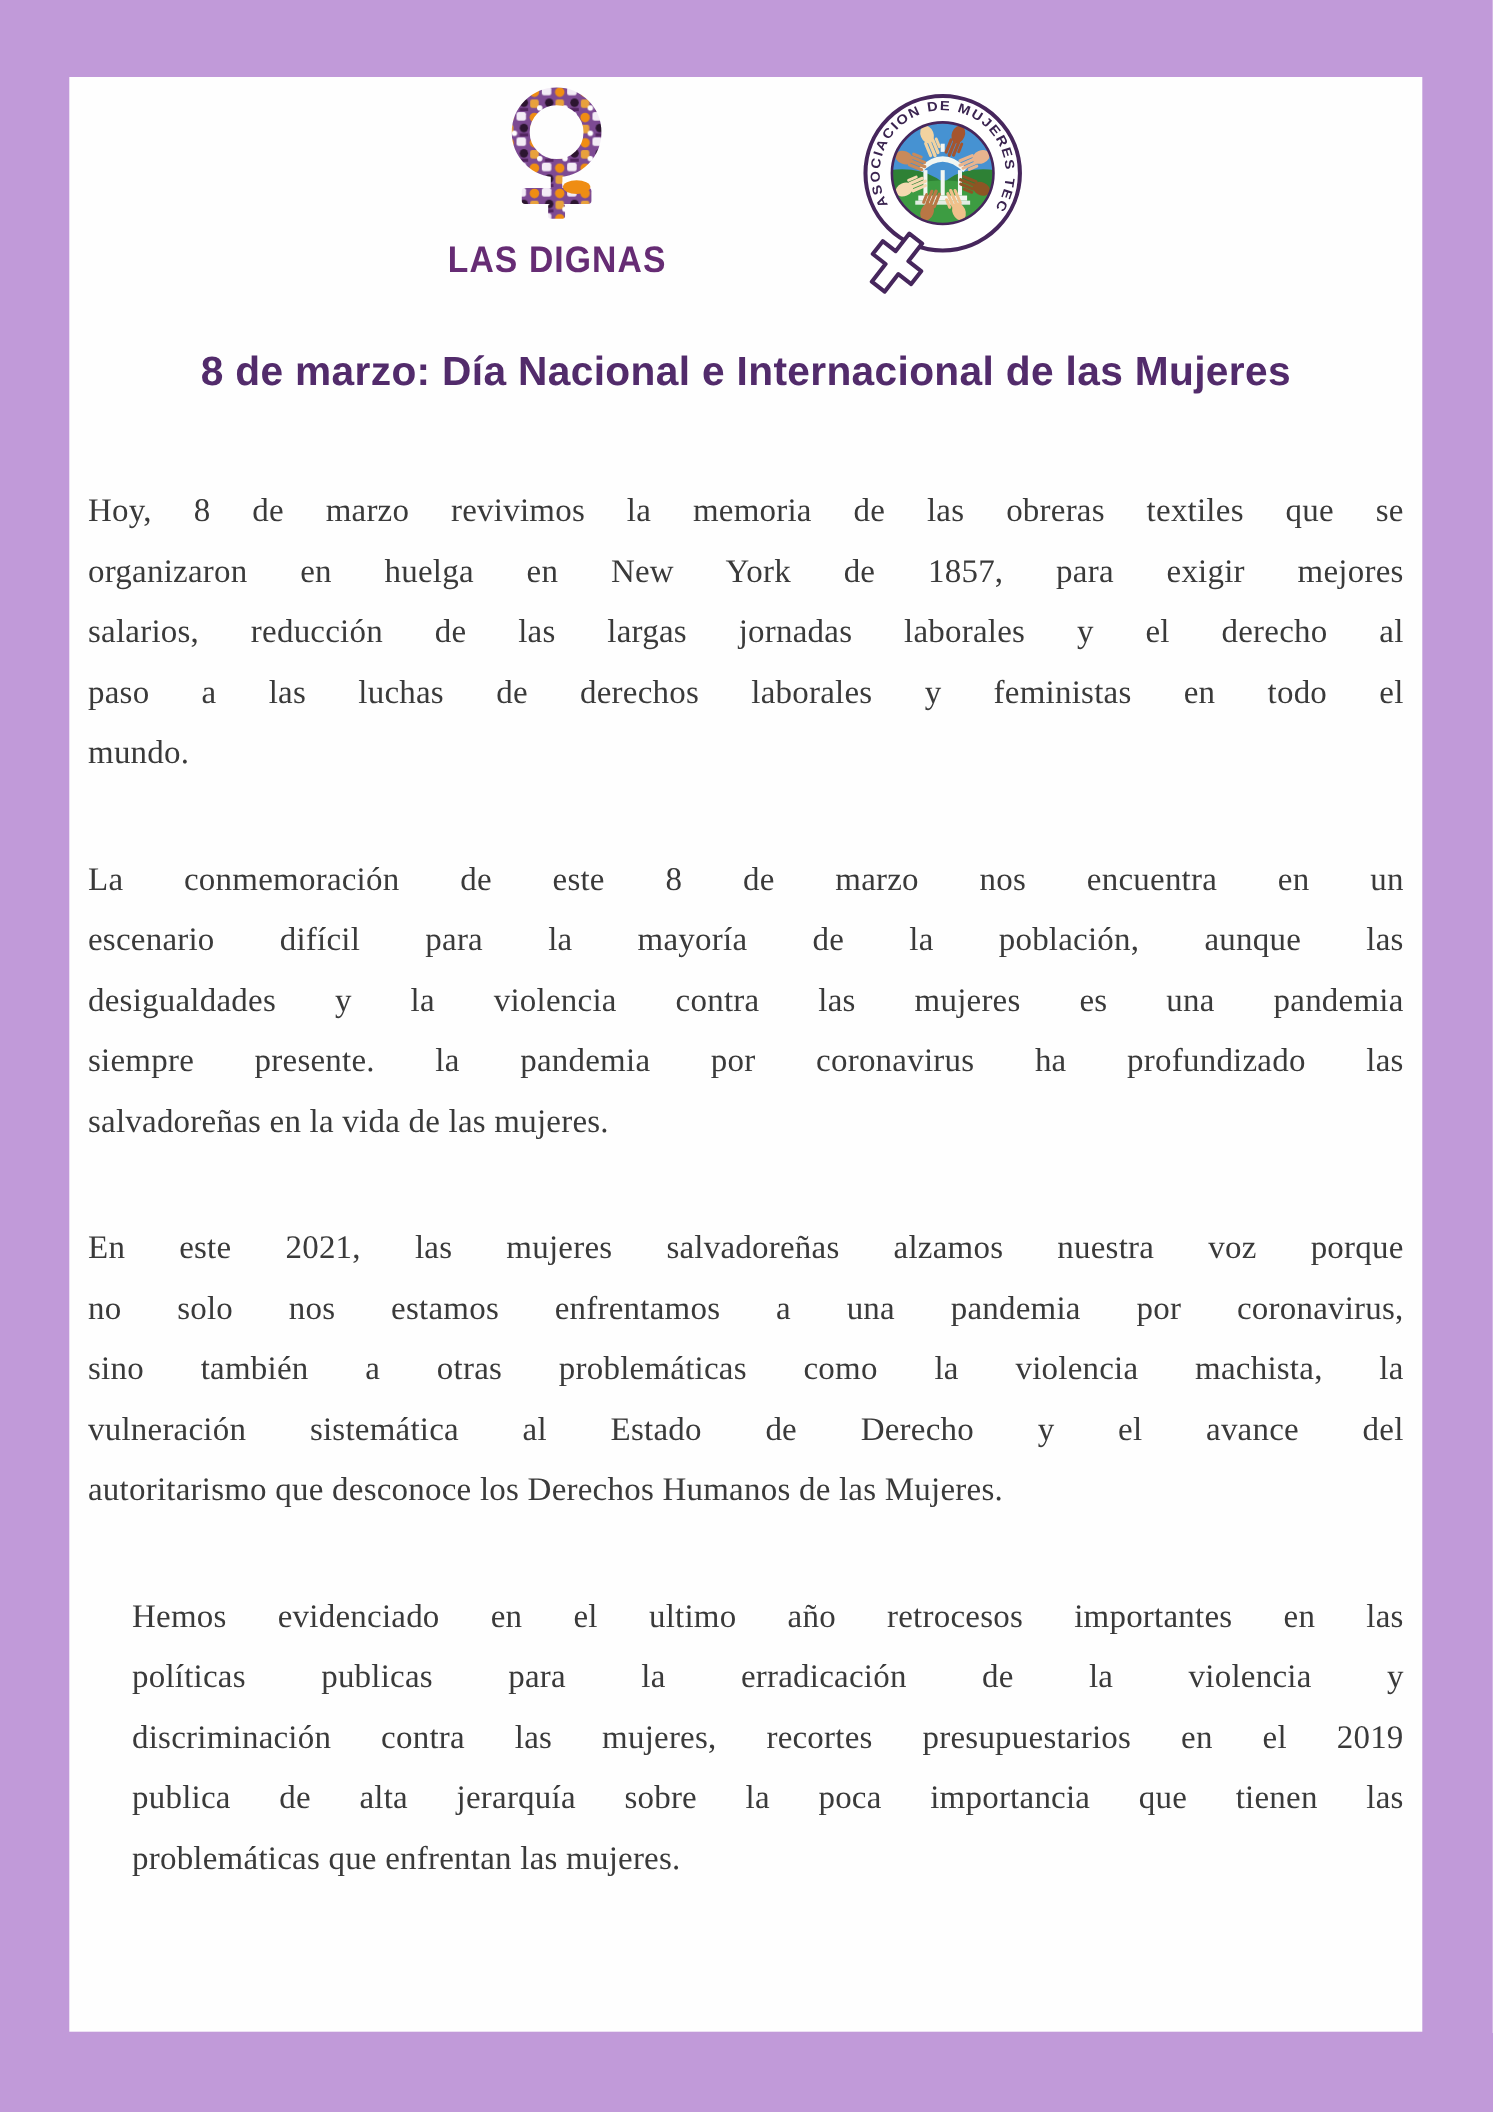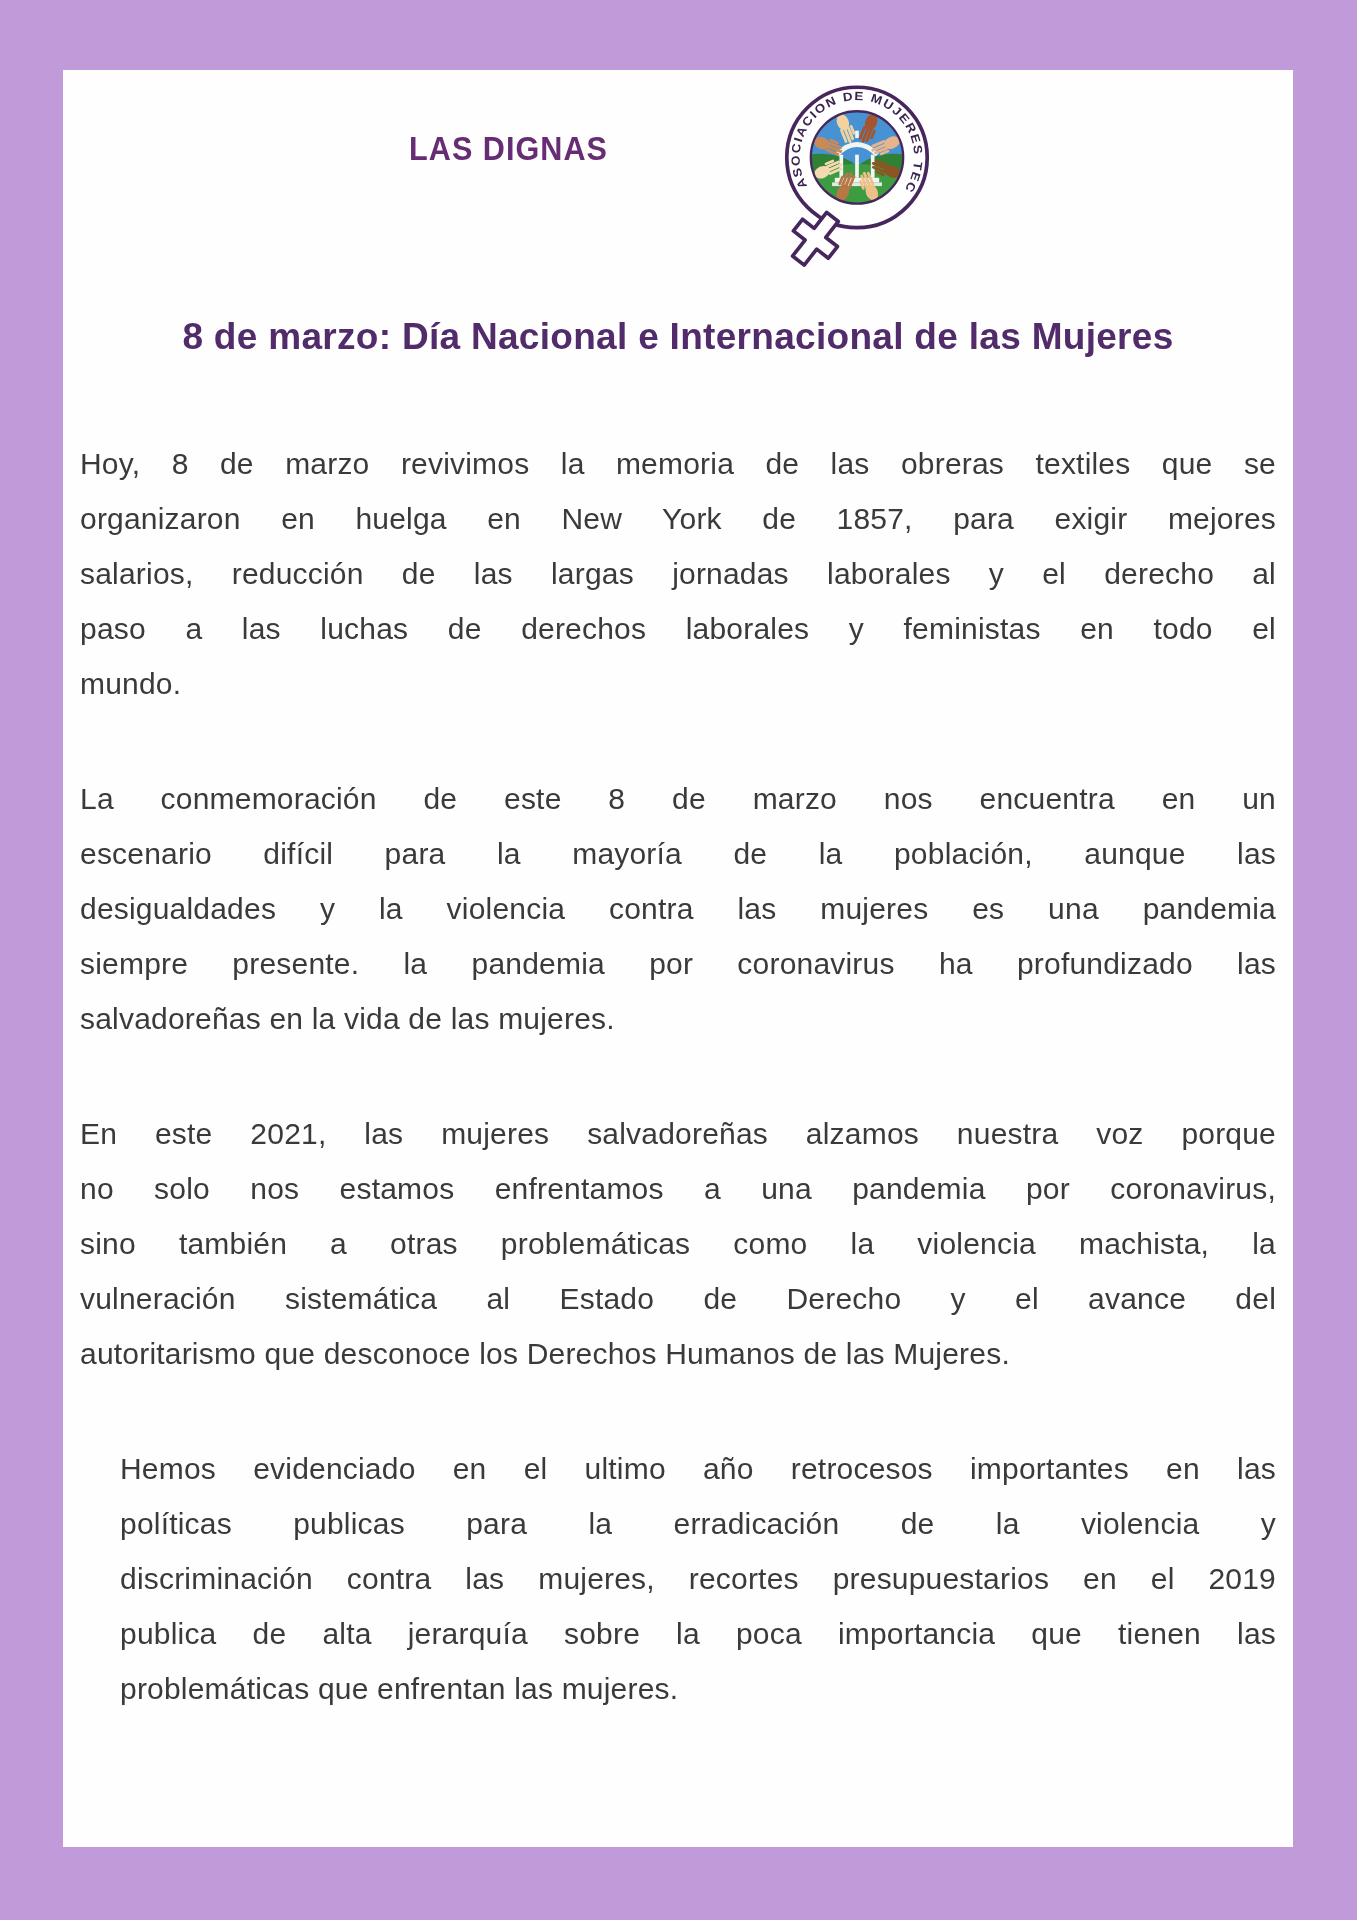--- a/index.html
+++ b/index.html
@@ -12,21 +12,21 @@
   }
   .card {
     position:absolute; left:63px; top:70px;
     width:1230px; height:1777px;
     background:#fefefe;
   }
   .logos {
     display:flex; justify-content:center; align-items:flex-start;
     gap:168px; padding-top:8px;
   }
-  .logo-ld { display:flex; flex-direction:row; align-items:center; width:190px; }
+  .logo-ld { display:flex; flex-direction:column; align-items:center; width:190px; }
   .ld-wordmark {
     margin-top:2px;
     font-size:30px; font-weight:bold; letter-spacing:1px;
     color:#662c74;
     transform:scale(1.02,1.12);
     white-space:nowrap;
   }
   .logo-amt { width:176px; }
   .title {
     margin:40px 16px 0;
@@ -35,21 +35,21 @@
     color:#522b6b;
     white-space:nowrap;
   }
   .content {
     margin:78px 17px 0;
     font-size:30px; line-height:55px; letter-spacing:0.2px;
     color:#3a3a3a;
   }
   .para { margin-bottom:60px; }
   .para:last-child { margin-bottom:0;margin-left:40px; }
-  .tline { text-align:justify; text-align-last:justify; text-justify:inter-word; }
+  .tline { text-align:justify; text-align-last:justify; text-justify:inter-word;font-family:Liberation Serif, serif; }
   .tline-last { text-align-last:left; }
 </style>
 </head>
 <body>
 
 <div class="card">
 
   <div class="logos">
 
     <div class="logo-ld">

